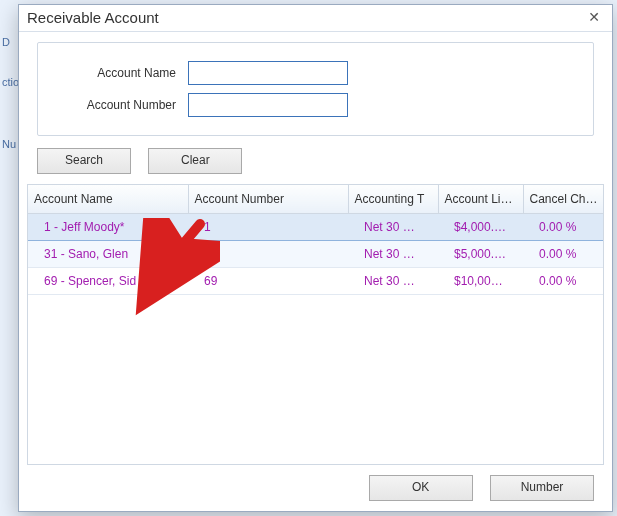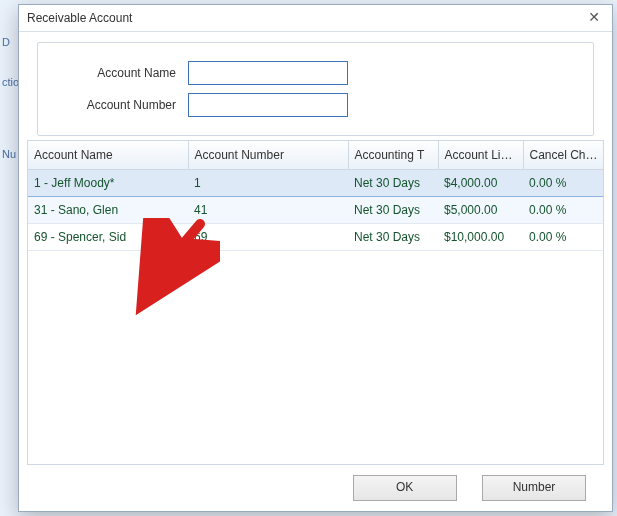--- a/index.html
+++ b/index.html
@@ -49,21 +49,21 @@
     height: 26px;
     line-height: 26px;
     padding: 0 8px;
     border-bottom: 1px solid #d8e0ea;
     display: flex;
     align-items: center;
     justify-content: space-between;
     background: #ffffff;
   }
   .titlebar .title {
-    font-size: 12px;
+    font-size: 15px;
     color: #333;
   }
   .titlebar .close {
     width: 20px;
     height: 20px;
     text-align: center;
     line-height: 18px;
     font-size: 14px;
     color: #555;
     cursor: pointer;
@@ -144,62 +144,62 @@
     color: #333;
     text-align: left;
     padding: 4px 6px;
     height: 20px;
     white-space: nowrap;
     overflow: hidden;
     text-overflow: ellipsis;
   }
   table.grid td {
     border-bottom: 1px solid #e2e9f2;
-    padding: 6px 6px;
-    font-size: 12px;
-    color: #14532d;
+    padding: 6px 16px;
+    font-size: 12px;
+    color: #a21caf;
     background: #fff;
     white-space: nowrap;
     overflow: hidden;
     text-overflow: ellipsis;
   }
   table.grid tbody tr:nth-child(even) td {
     background: #f3f8fe;
   }
   table.grid tbody tr.selected td {
     background: #dde9f7;
     border-top: 1px solid #8fb3dd;
     border-bottom: 1px solid #8fb3dd;
   }
 
   
   .footer {
     padding: 10px 14px;
     text-align: right;
   }
   .footer .btn {
-    margin-right: 12px;
+    margin-right: 4px;
     margin-left: 10px;
     min-width: 74px;
   }
 
   
   .arrow-annot {
     position: absolute;
     pointer-events: none;
     z-index: 50;
   }
 </style>
 </head>
 <body>
 
 <div class="bg-hints">
   <div style="top:36px">D</div>
   <div style="top:76px">ctio</div>
-  <div style="top:148px">Nu</div>
+  <div style="top:138px">Nu</div>
 </div>
 
 <div class="dialog">
 
   <div class="titlebar">
     <span class="title">Receivable Account</span>
     <span class="close">✕</span>
   </div>
 
   <div class="form-panel">
@@ -208,20 +208,24 @@
         <label>Account Name</label>
         <input type="text" value="" style="">
       </div>
       <div class="form-row">
         <label>Account Number</label>
         <input type="text" value="" style="">
       </div>
     </div>
   </div>
 
+  <div class="button-row">
+    <span class="btn">Search</span>
+    <span class="btn">Clear</span>
+  </div>
 
   <div class="grid-wrap">
     <table class="grid">
       <colgroup>
         <col width="160">
         <col width="160">
         <col width="90">
         <col width="85">
         <col width="82">
       </colgroup>

